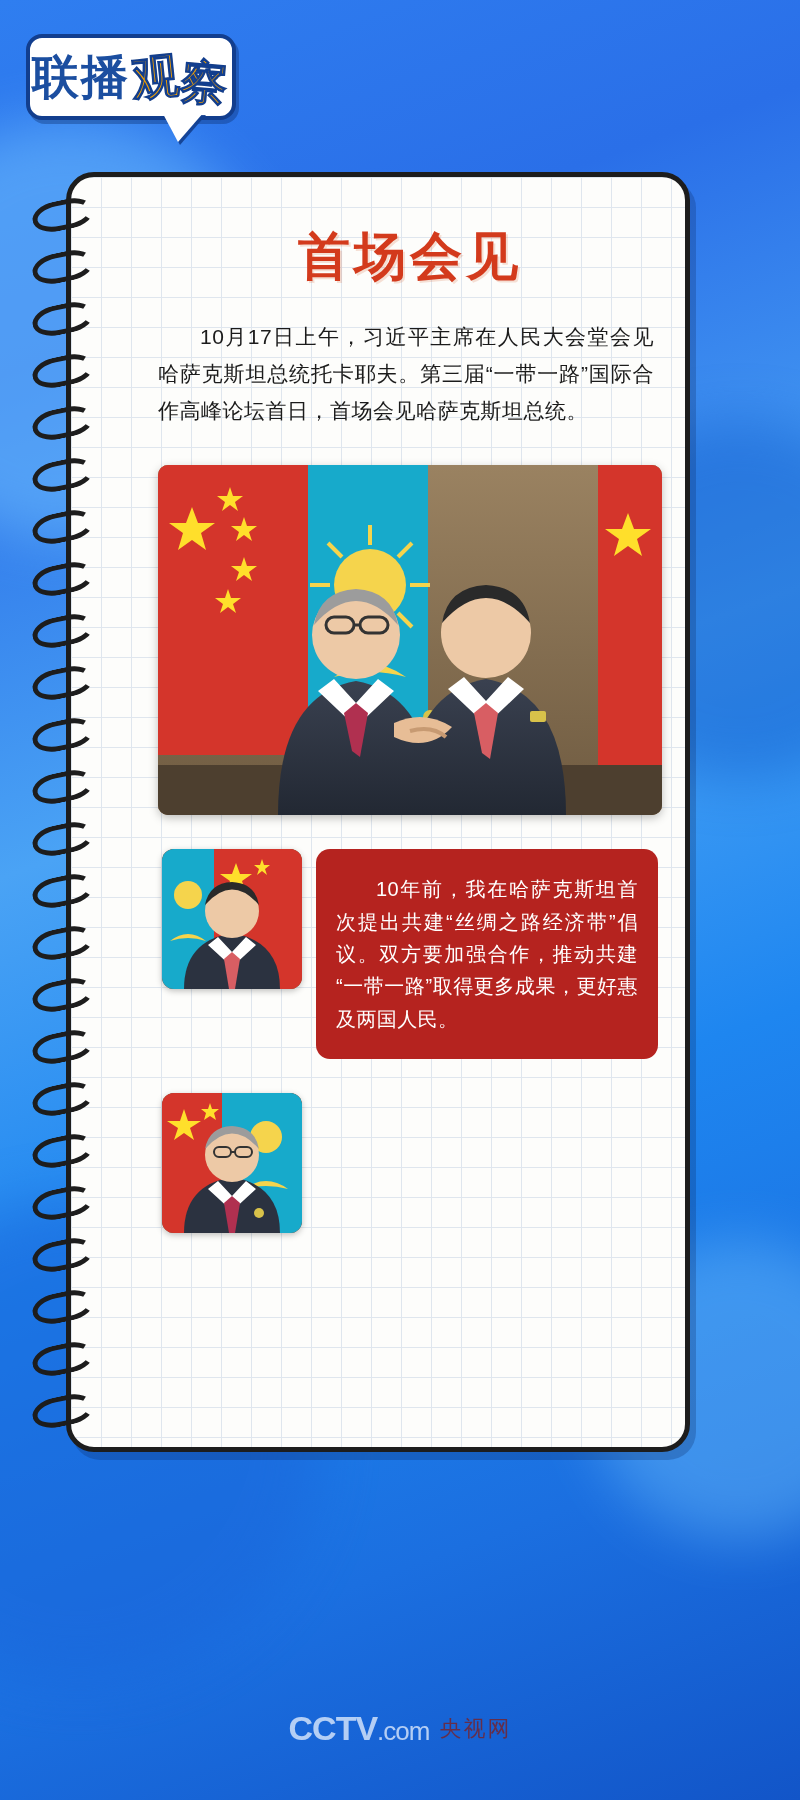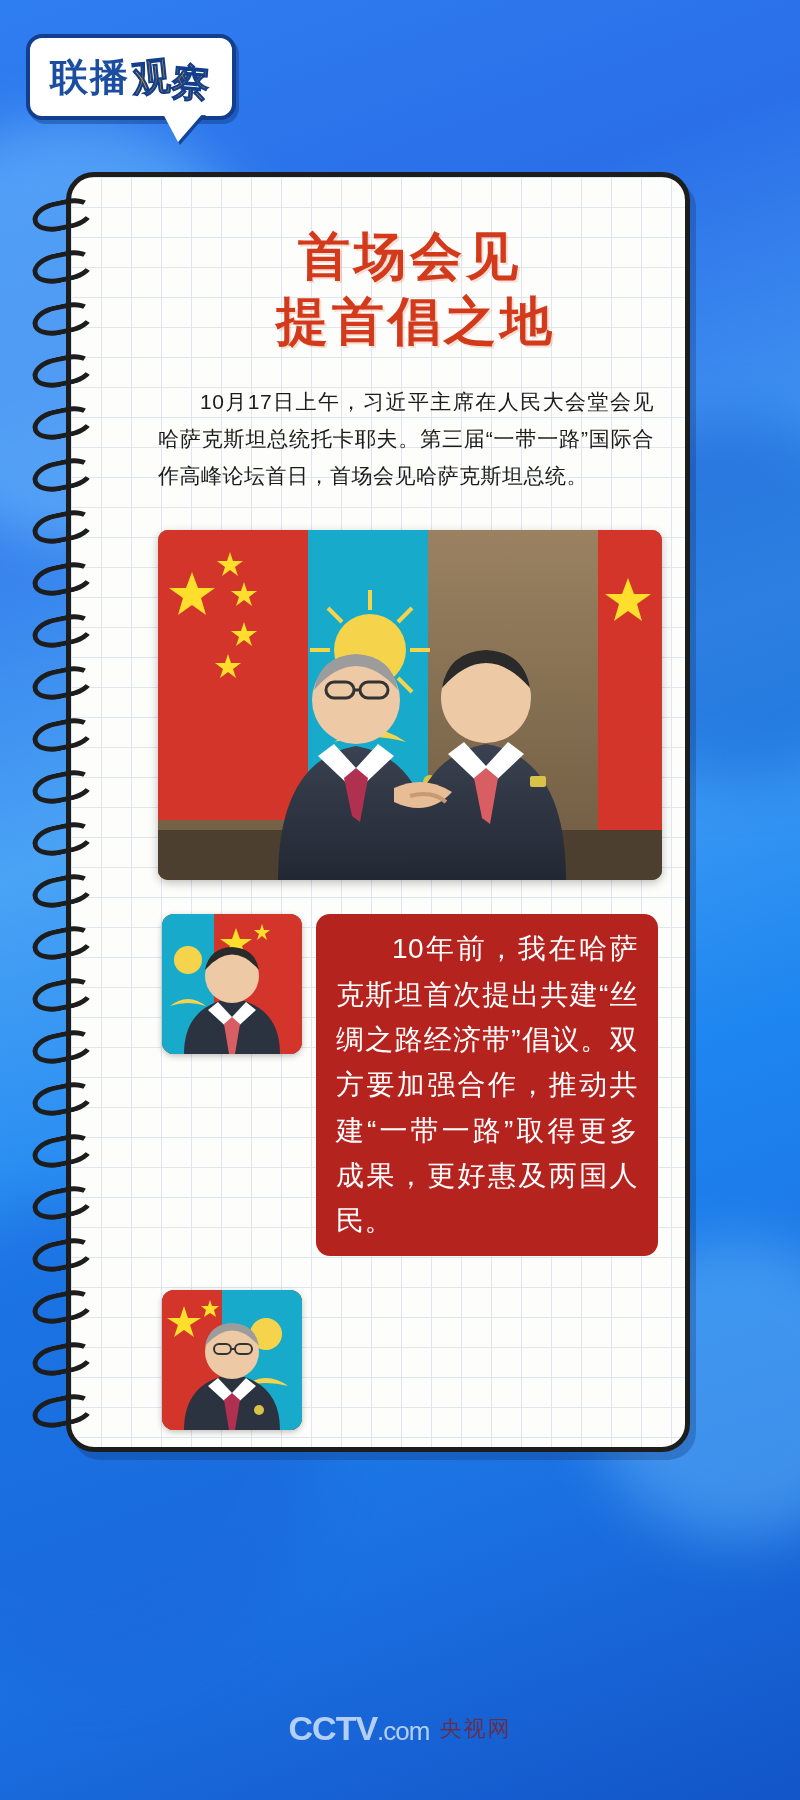--- a/index.html
+++ b/index.html
@@ -47,21 +47,21 @@
     content: "";
     position: absolute;
     left: 132px; bottom: -26px;
     width: 0; height: 0;
     border-left: 16px solid transparent;
     border-right: 26px solid transparent;
     border-top: 30px solid #ffffff;
     filter: drop-shadow(2px 3px 0 rgba(18,62,142,.9));
   }
   .logo-text {
-    font-size: 38px;
+    font-size: 47px;
     font-weight: 700;
     letter-spacing: 2px;
     color: #1a4fa0;
     display: flex;
     align-items: baseline;
   }
   .logo-text .t1 { color:#1b4ea0; }
   .logo-text .t2 {
     color: #f4a100;
     -webkit-text-stroke: 1px #123e8e;
@@ -162,23 +162,23 @@
     overflow: hidden;
     flex: 0 0 auto;
     position: relative;
     box-shadow: 0 2px 6px rgba(0,0,0,.25);
     background: #b03a2e;
   }
   .bubble {
     margin-left: 14px;
     flex: 1 1 auto;
     border-radius: 14px;
-    padding: 12px 20px;
+    padding: 24px 20px;
     color: #fff;
-    font-size: 28px;
+    font-size: 20px;
     line-height: 1.62;
     text-align: justify;
     text-indent: 2em;
     letter-spacing: .4px;
     min-height: 172px;
   }
   .bubble.red { background: #b5231f; }
   .bubble.blue { background: #4b84c4; }
 
   
@@ -247,21 +247,20 @@
     <div class="ring" style="top:1040px"></div>
     <div class="ring" style="top:1092px"></div>
     <div class="ring" style="top:1144px"></div>
     <div class="ring" style="top:1196px"></div>
   </div>
 
   <div class="content">
 
     <h1 class="headline">
       <span>首场会见</span>
-      <span class="l2">提首倡之地</span>
     </h1>
 
     <p class="lede">10月17日上午，习近平主席在人民大会堂会见哈萨克斯坦总统托卡耶夫。第三届“一带一路”国际合作高峰论坛首日，首场会见哈萨克斯坦总统。</p>
 
     <div class="hero-photo">
       <svg viewBox="0 0 504 350" width="504" height="350">
         <defs>
           <linearGradient id="wallg" x1="0" y1="0" x2="0" y2="1">
             <stop offset="0%" stop-color="#9a8261"></stop>
             <stop offset="100%" stop-color="#6f5b41"></stop>

